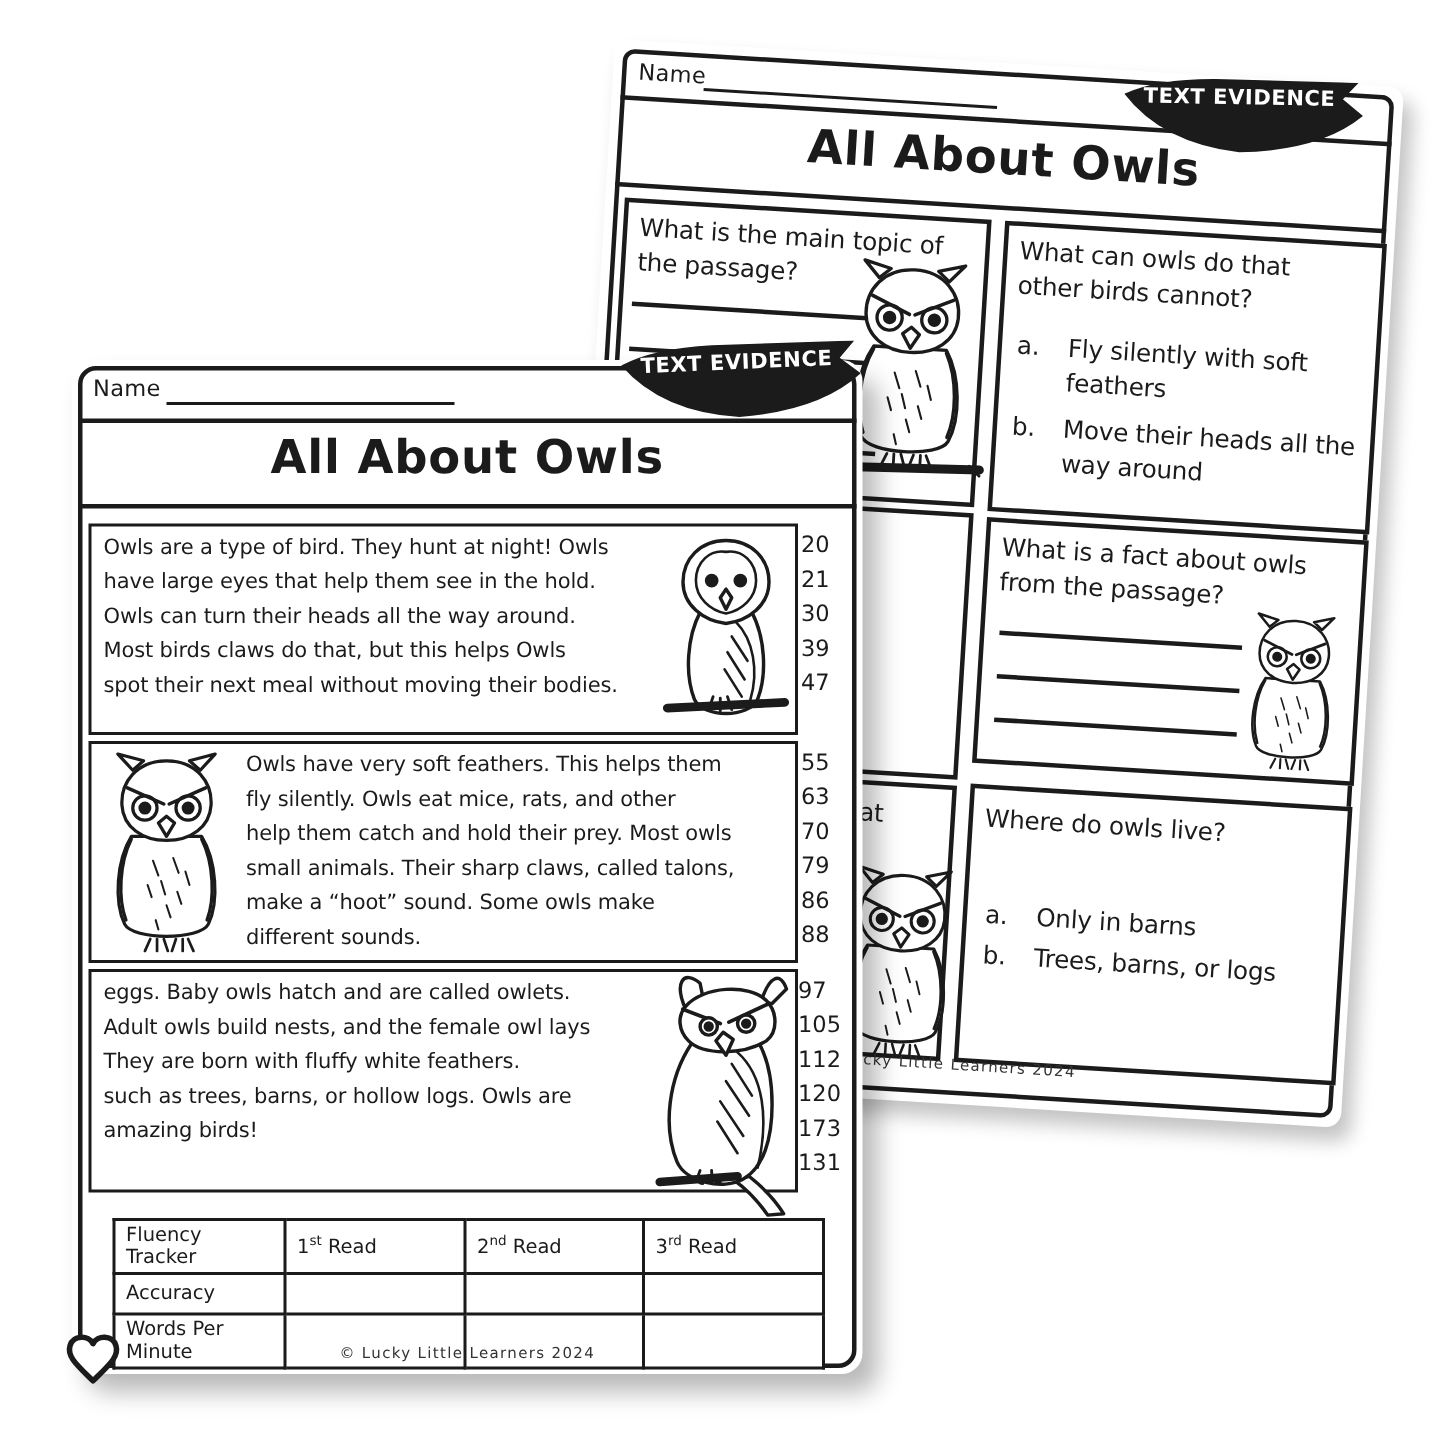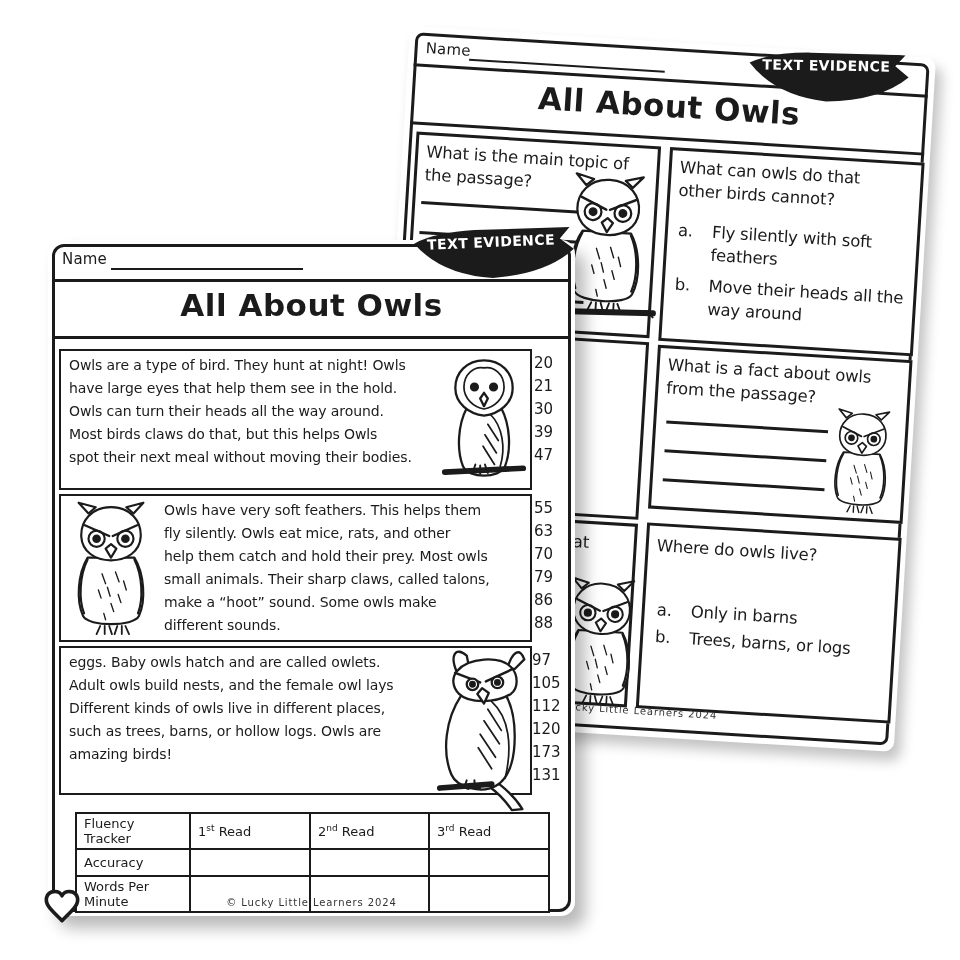--- a/index.html
+++ b/index.html
@@ -254,21 +254,21 @@
       <div>70</div>
       <div>79</div>
       <div>86</div>
       <div>88</div>
     </div>
 
     <div class="pbox" style="left:4px;top:399px;width:469px;height:145px;overflow:visible;">
       <div class="ptext" style="left:8px;">
         <div class="pline">eggs. Baby owls hatch and are called owlets.</div>
         <div class="pline">Adult owls build nests, and the female owl lays</div>
-        <div class="pline">Different kinds of owls live in different places,</div>
+        <div class="pline">They are born with fluffy white feathers.</div>
         <div class="pline">such as trees, barns, or hollow logs. Owls are</div>
         <div class="pline">amazing birds!</div>
       </div>
       <div class="owl" style="left:364px;top:-4px;width:118px;height:168px;">
         <svg viewBox="0 0 120 175">
             <use href="#owl-horned"></use>
           </svg>
       </div>
     </div>
     <div class="counts" style="left:477px;top:402px;">

